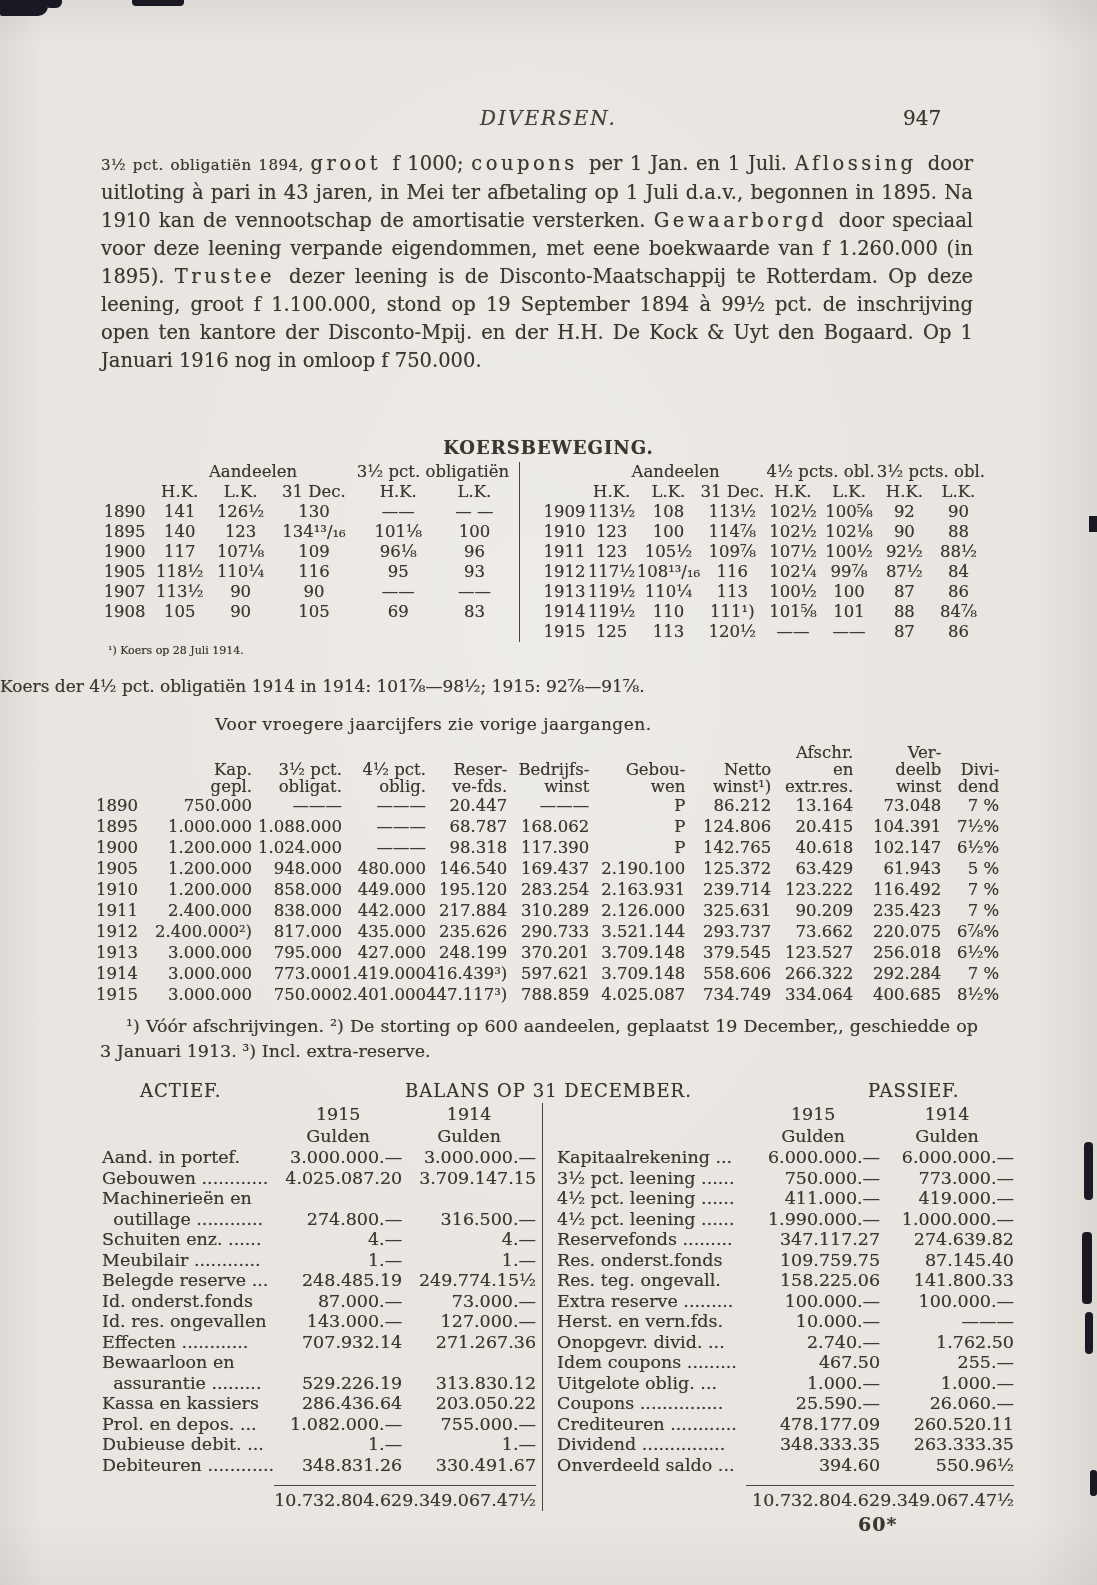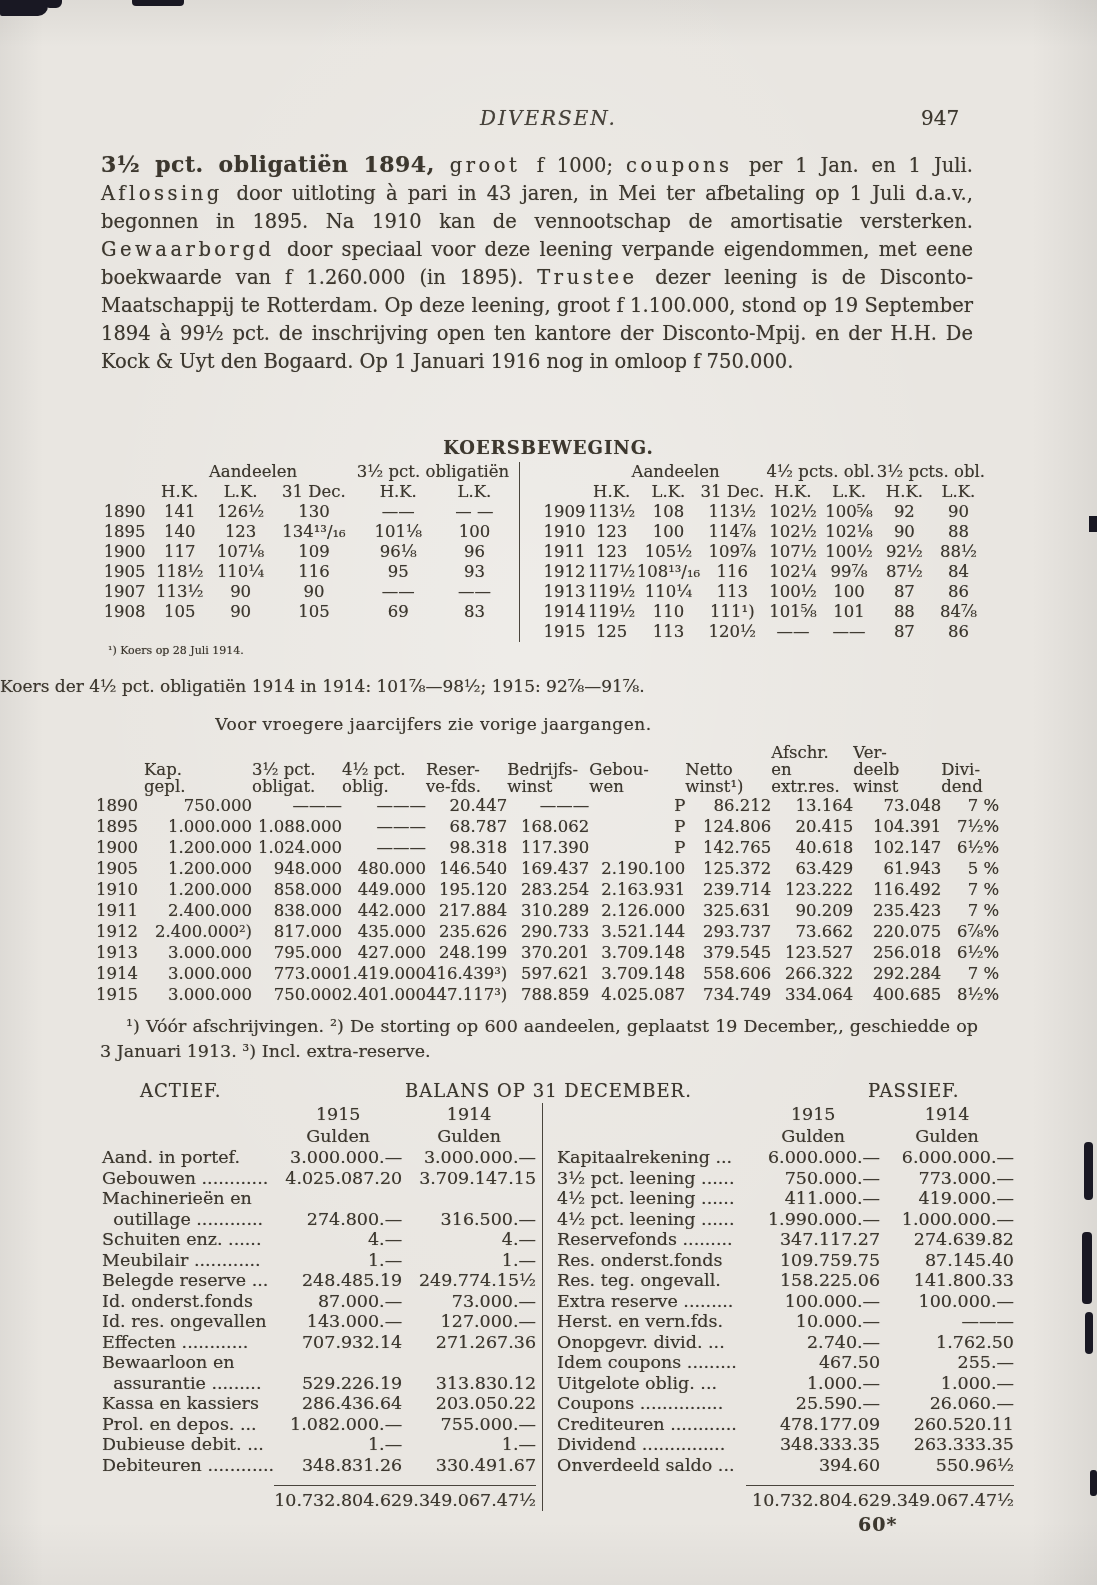--- a/index.html
+++ b/index.html
@@ -10,41 +10,41 @@
                      linear-gradient(90deg, rgba(0,0,0,.05) 0%, rgba(0,0,0,0) 4%, rgba(0,0,0,0) 94%, rgba(0,0,0,.06) 100%),
                      linear-gradient(180deg, rgba(0,0,0,.05) 0%, rgba(0,0,0,0) 3%, rgba(0,0,0,0) 96%, rgba(0,0,0,.04) 100%);
     font-family:"DejaVu Serif","Liberation Serif",serif;
     color:#3c372e;
     text-shadow:0 0 .7px rgba(58,52,42,.55);
   }
   .artifact{position:absolute;background:#191823;}
   
   .pg-header-title{position:absolute;top:106px;left:0;width:100%;text-align:center;
     font-style:italic;font-size:20px;letter-spacing:2px;color:#46413a;}
-  .pg-number{position:absolute;top:106px;left:903px;font-size:20px;margin-left:18px;}
+  .pg-number{position:absolute;top:106px;left:903px;font-size:20px;}
   
   .intro{position:absolute;top:150px;left:101px;width:872px;font-size:19.5px;line-height:28px;text-align:justify;}
-  .intro .lead{font-weight:bold;font-size:22px;letter-spacing:.5px;}
+  .intro .lead{font-weight:normal;font-size:15px;letter-spacing:.5px;}
   .intro .sp{letter-spacing:3.5px;}
   
   .koers-title{position:absolute;top:437px;left:0;width:1097px;text-align:center;font-weight:bold;font-size:18px;letter-spacing:1px;}
   .koers-wrap{position:absolute;top:462px;left:100px;width:885px;display:flex;}
   table{border-collapse:collapse;}
   td,th{padding:0;white-space:pre;font-weight:normal;}
   .ktab{font-size:16.5px;line-height:20px;}
   .ktab th,.ktab td{text-align:center;}
   .ktab .grp{text-align:center;}
   .koers-right-box{border-left:1.5px solid #49443c;margin-left:10px;padding-left:22px;}
   .koers-footnote{position:absolute;top:644px;left:108px;font-size:11px;}
   .koers-line{position:absolute;top:676px;left:0;width:923px;text-align:left;font-size:17px;}
   .see-line{position:absolute;top:714px;left:0;width:867px;text-align:center;font-size:17px;letter-spacing:.5px;}
   
   .results{position:absolute;top:744px;left:96px;}
   .results table{font-size:16.5px;line-height:21px;}
-  .results th{text-align:left;line-height:17px;}
+  .results th{text-align:right;line-height:17px;}
   .results td{text-align:right;}
   .results td.c0{text-align:left;}
   .results-footnotes{position:absolute;top:1014px;left:100px;width:878px;font-size:17.5px;line-height:25px;text-align:justify;text-indent:26px;}
   
   .bal-caption{position:absolute;top:1080px;left:0;width:1097px;font-size:18px;letter-spacing:1px;}
   .bal-caption .actief{position:absolute;left:140px;}
   .bal-caption .title{position:absolute;left:0;width:100%;text-align:center;}
   .bal-caption .passief{position:absolute;left:868px;}
   .bal-wrap{position:absolute;top:1103px;left:102px;width:912px;display:flex;}
   .bal{font-size:17.5px;line-height:20.5px;}

